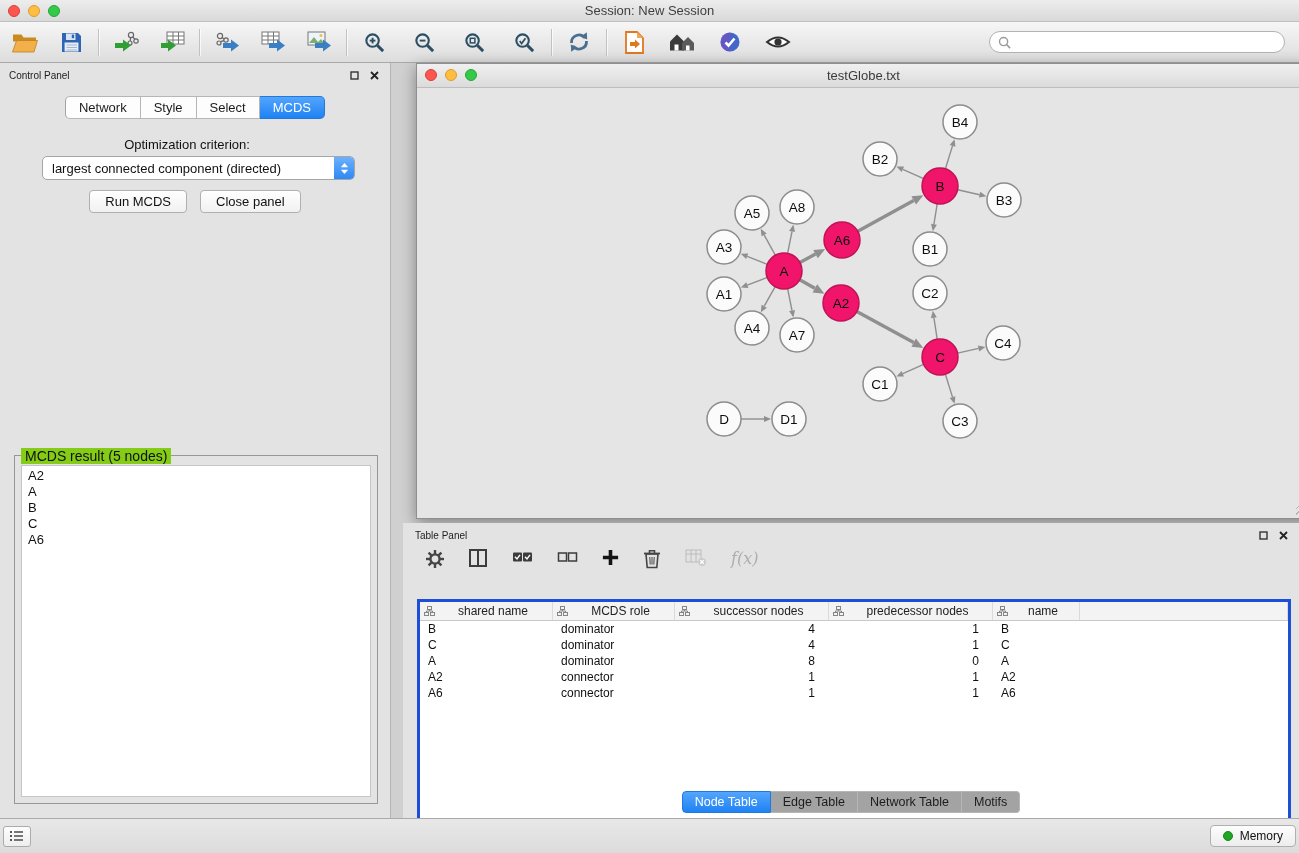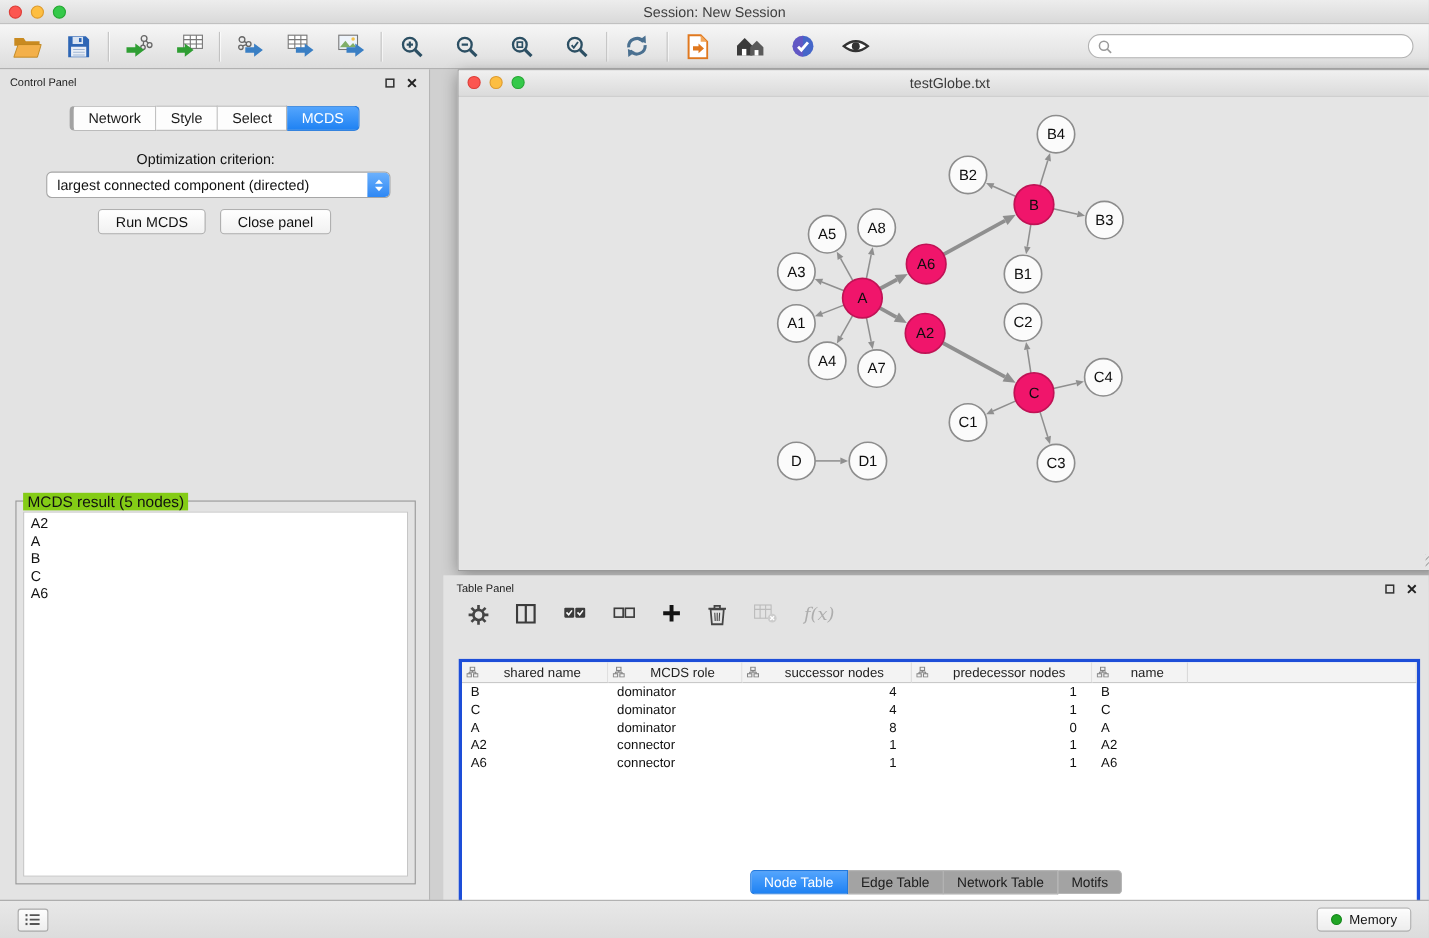--- a/index.html
+++ b/index.html
@@ -26,21 +26,21 @@
   
   .workspace{position:absolute;top:63px;left:0;right:0;bottom:35px;background:#d0d0d0;}
 
   
   .cpanel{position:absolute;left:0;top:0;bottom:0;width:391px;background:#e3e3e3;border-right:1px solid #b5b5b5;box-sizing:border-box;}
   .phead{height:24px;display:flex;align-items:center;padding:0 9px;font-size:10px;color:#1d1d1d;gap:6px;}
   .phead .hspace{flex:1;}
   .hbtn{background:none;border:none;padding:0;width:14px;height:14px;display:flex;align-items:center;justify-content:center;cursor:default;}
   .ctabs{position:absolute;top:33px;left:0;right:0;display:flex;justify-content:center;}
   .ctab{padding:3px 13px;background:#fdfdfd;border:1px solid #b6b6b6;border-left:none;font-size:13px;color:#1c1c1c;cursor:default;}
-  .ctab:first-child{border-left:4px solid #a3a3a3;border-radius:5px 0 0 5px;}
+  .ctab:first-child{border-left:1px solid #a3a3a3;border-radius:5px 0 0 5px;}
   .ctab:last-child{border-radius:0 5px 5px 0;}
   .ctab.active{background:linear-gradient(#54a5fd,#1f82f3);border-color:#2178dd;color:#fff;}
   .optlabel{position:absolute;top:74px;left:0;right:16px;text-align:center;font-size:13px;color:#111;}
   .dropdown{position:absolute;top:93px;left:42px;width:313px;height:24px;background:#fff;border:1px solid #a6a6a6;border-radius:5px;box-sizing:border-box;display:flex;align-items:center;font-size:13px;color:#111;}
   .dd-value{flex:1;padding-left:9px;white-space:nowrap;overflow:hidden;}
   .dd-stepper{width:20px;height:22px;border-radius:0 4px 4px 0;background:linear-gradient(#6cb1fd,#2f88f4);display:flex;align-items:center;justify-content:center;}
   .btnrow{position:absolute;top:127px;left:0;right:0;display:flex;justify-content:center;gap:13px;}
   .pbtn{background:linear-gradient(#ffffff,#f1f1f1);border:1px solid #b0b0b0;border-radius:4px;padding:3px 15px;font-size:13px;color:#111;cursor:default;font-family:"Liberation Sans",sans-serif;}
   .resultbox{position:absolute;left:14px;right:12px;top:392px;bottom:14px;border:1px solid #979797;}
   .rb-title{position:absolute;top:-8px;left:6px;background:#84cc16;padding:0 4px;font-size:14px;color:#111;}
@@ -69,21 +69,21 @@
   .hicon rect,.hicon path{fill:none;stroke:#858585;stroke-width:1;}
   .dtable tbody td{height:16px;padding:0 8px;color:#101010;white-space:nowrap;overflow:hidden;}
   .dtable tbody td.num{text-align:right;padding-right:14px;}
   .tp-tabs{position:absolute;left:0;right:0;top:268px;display:flex;justify-content:center;}
   .ttab{padding:3px 12px;background:#a3a3a3;border:1px solid #b6b6b6;border-left:none;font-size:12.5px;color:#1c1c1c;cursor:default;}
   .ttab:first-child{border-left:1px solid #b6b6b6;border-radius:4px 0 0 4px;}
   .ttab:last-child{border-radius:0 4px 4px 0;}
   .ttab.active{background:linear-gradient(#54a5fd,#1f82f3);border-color:#2178dd;color:#fff;}
 
   
-  .statusbar{position:absolute;left:0;right:0;bottom:0;height:35px;background:linear-gradient(#e8e8e8,#dcdcdc);border-top:1px solid #aaaaaa;display:flex;align-items:center;padding:0 16px;box-sizing:border-box;}
+  .statusbar{position:absolute;left:0;right:0;bottom:0;height:35px;background:linear-gradient(#e8e8e8,#dcdcdc);border-top:1px solid #aaaaaa;display:flex;align-items:center;padding:0 3px;box-sizing:border-box;}
   .sb-btn{background:linear-gradient(#fdfdfd,#eeeeee);border:1px solid #ababab;border-radius:3px;width:28px;height:21px;display:flex;align-items:center;justify-content:center;cursor:default;}
   .membtn{margin-left:auto;display:flex;align-items:center;gap:7px;background:linear-gradient(#fdfdfd,#ededed);border:1px solid #b0b0b0;border-radius:4px;padding:3px 12px;font-size:12px;color:#111;cursor:default;font-family:"Liberation Sans",sans-serif;}
   .memdot{width:10px;height:10px;border-radius:50%;background:#21a525;border:1px solid #14881a;box-sizing:border-box;}
 </style>
 </head>
 <body>
 
 <div class="app">
 
   <div class="titlebar">

